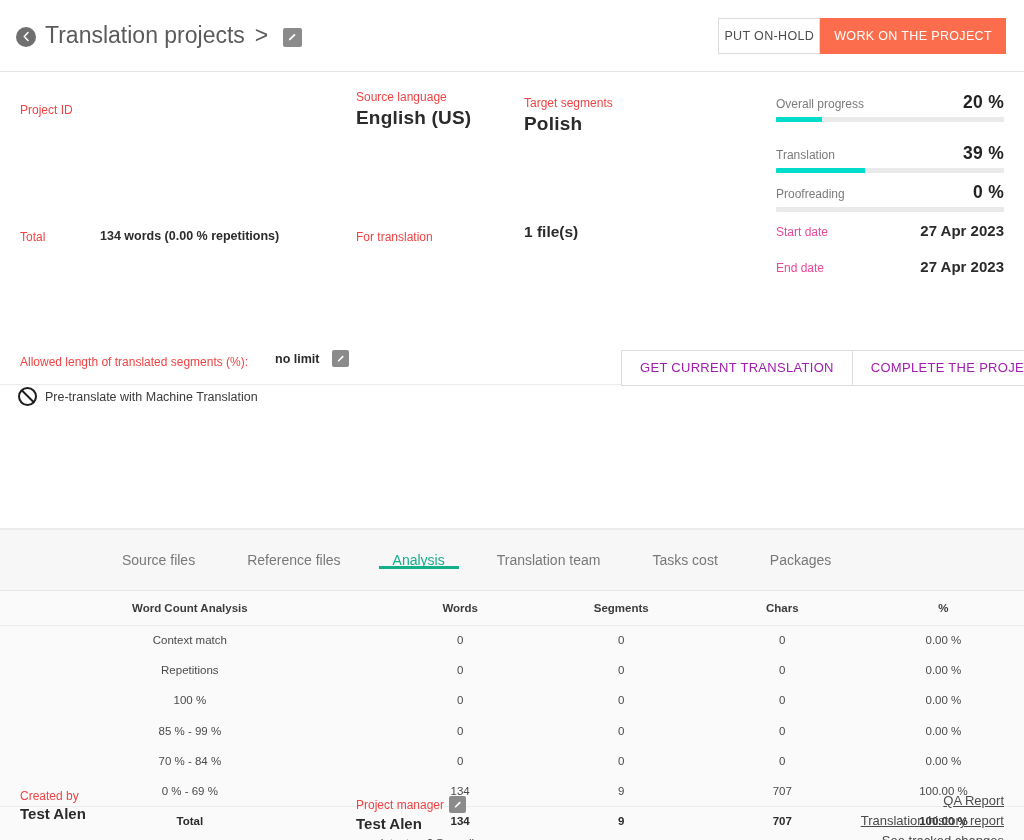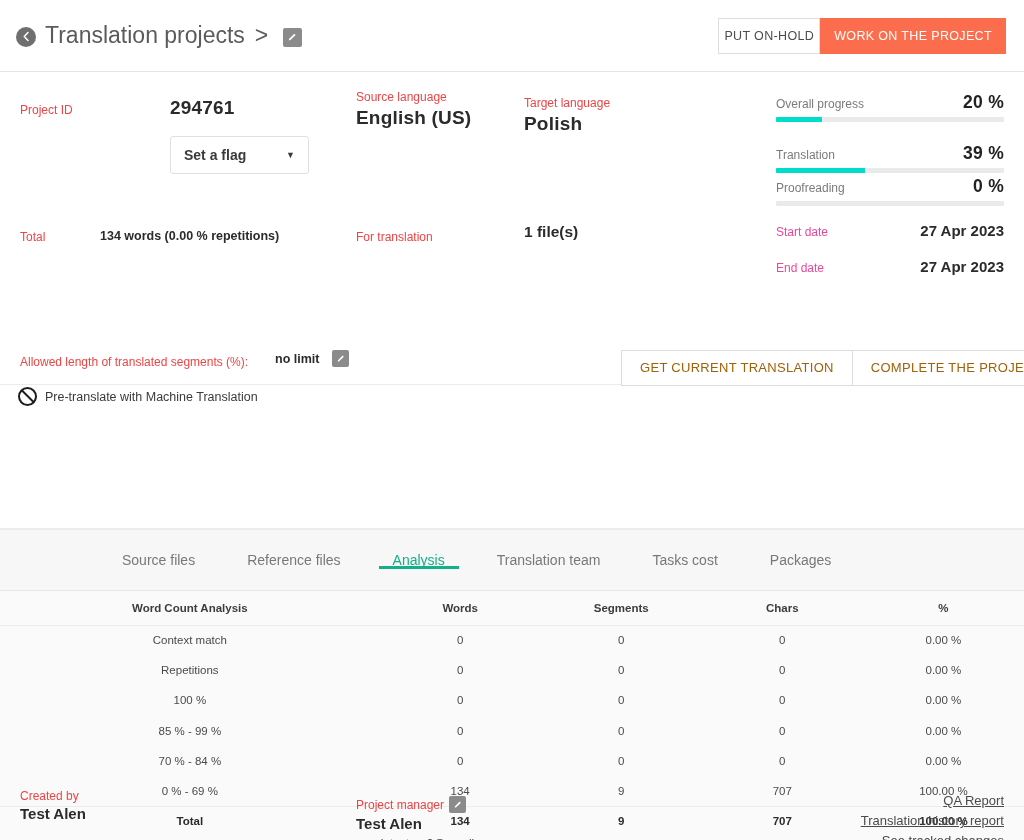--- a/index.html
+++ b/index.html
@@ -193,21 +193,21 @@
     display: flex; align-items: center; gap: 8px;
     font-size: 12.5px; color: #3a3a3a;
   }
 
   .wide-btn-row { display: flex; }
   .wide-btn {
     height: 36px;
     line-height: 34px;
     border: 1px solid #dcdcdc;
     background: #fff;
-    color: #a16207;
+    color: #a21caf;
     font-size: 13px;
     letter-spacing: .3px;
     padding: 0 18px;
     cursor: pointer;
     white-space: nowrap;
     font-family: "Liberation Sans", sans-serif;
   }
   .wide-btn + .wide-btn { border-left: none; }
 
   
@@ -308,35 +308,28 @@
       <button class="btn">PUT ON-HOLD</button>
       <button class="btn primary">WORK ON THE PROJECT</button>
     </div>
   </div>
 
   <div class="info">
 
     <div class="col" style="left:20px; top:28px;">
       <span class="lbl-sm">Project ID</span>
     </div>
-    <div class="col" style="left:170px; top:22px;">
-      <div class="val-lg">294761</div>
-      <div class="flag-select" style="margin-top:17px;">
-        <span>Set a flag</span>
-        <span class="caret">▼</span>
-      </div>
-    </div>
 
     <div class="col" style="left:356px; top:18px;">
       <div class="lbl-sm">Source language</div>
       <div class="val-lg">English (US)</div>
     </div>
 
     <div class="col" style="left:524px; top:24px;">
-      <div class="lbl-sm">Target language</div>
+      <div class="lbl-sm">Target segments</div>
       <div class="val-lg">Polish</div>
     </div>
 
     <div class="col progress-block" style="left:776px; top:20px;">
       <div>
         <div class="prog-row">
           <span class="prog-label">Overall progress</span>
           <span class="prog-value">20 %</span>
         </div>
         <div class="prog-track">
@@ -345,21 +338,21 @@
       </div>
       <div style="margin-top:21px;">
         <div class="prog-row">
           <span class="prog-label">Translation</span>
           <span class="prog-value">39 %</span>
         </div>
         <div class="prog-track">
           <div class="prog-fill" style="width:39%"></div>
         </div>
       </div>
-      <div style="margin-top:3px;">
+      <div style="margin-top:9px;">
         <div class="prog-row">
           <span class="prog-label">Proofreading</span>
           <span class="prog-value">0 %</span>
         </div>
         <div class="prog-track">
           <div class="prog-fill" style="width:0%"></div>
         </div>
       </div>
     </div>
 

